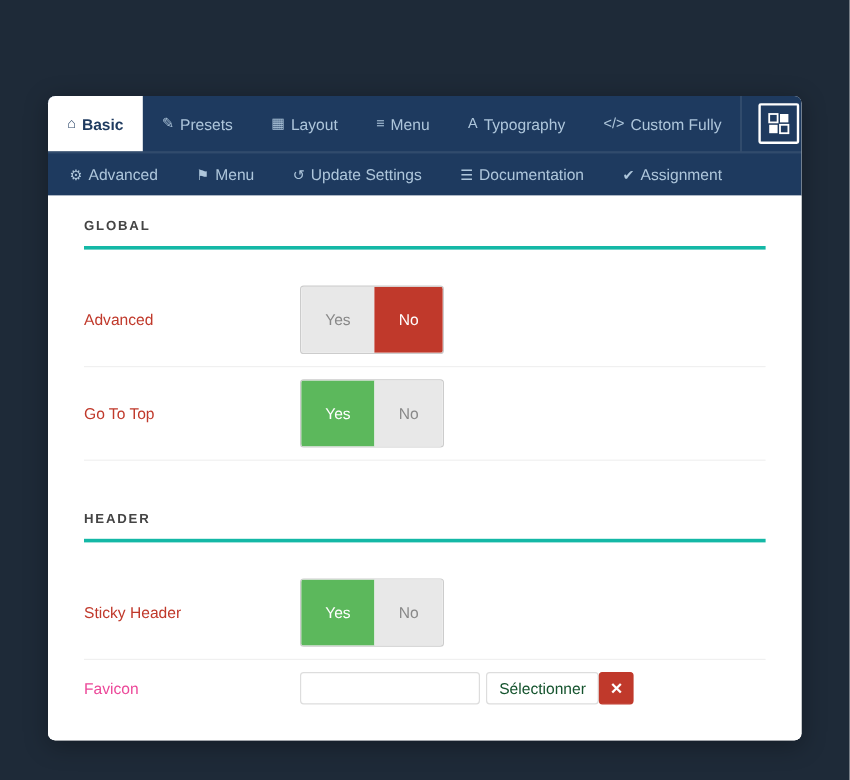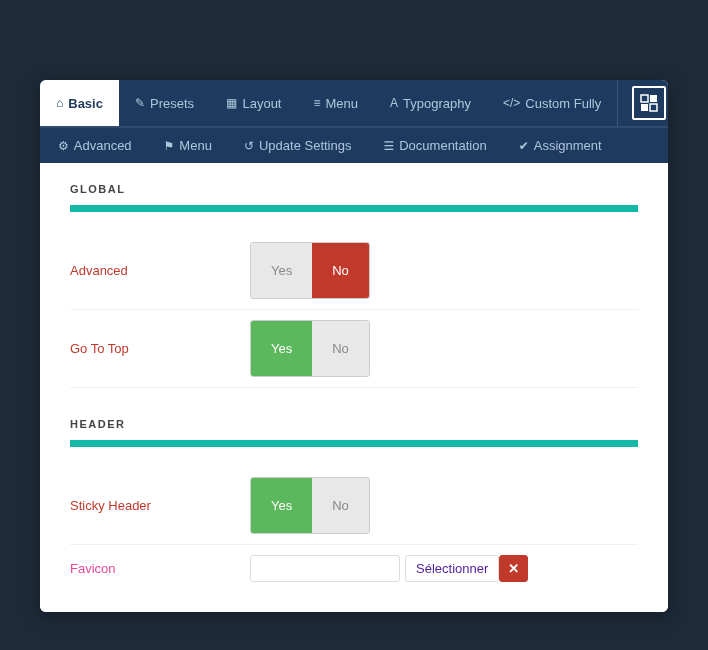--- a/index.html
+++ b/index.html
@@ -106,21 +106,21 @@
       background: #fff;
     }
 
     .section-title {
       font-size: 11px;
       font-weight: bold;
       color: #444;
       letter-spacing: 1.5px;
       text-transform: uppercase;
       padding-bottom: 10px;
-      border-bottom: 7px solid #14b8a6;
+      border-bottom: 3px solid #14b8a6;
       margin-bottom: 20px;
     }
 
     .setting-row {
       display: flex;
       align-items: center;
       padding: 10px 0;
       border-bottom: 1px solid #f0f0f0;
     }
     .setting-label {
@@ -150,21 +150,21 @@
     .toggle-btn.active-yes {
       background: #5cb85c;
       color: #fff;
     }
     .toggle-btn.active-no {
       background: #c0392b;
       color: #fff;
     }
     .toggle-btn.inactive { background: #e8e8e8; color: #888; }
 
-    .section-gap { margin-top: 30px; }
+    .section-gap { margin-top: 43px; }
 
     
     .favicon-row {
       display: flex;
       align-items: center;
       padding: 10px 0;
     }
     .favicon-input {
       border: 1px solid #ddd;
       border-radius: 3px;
@@ -175,21 +175,21 @@
       background: #fff;
       margin-right: 5px;
     }
     .favicon-btn {
       background: #fff;
       border: 1px solid #ddd;
       border-radius: 3px;
       padding: 5px 10px;
       font-size: 13px;
       cursor: pointer;
-      color: #4c1d95;
+      color: #14532d;
       display: flex;
       align-items: center;
       gap: 5px;
     }
     .favicon-btn-x {
       background: #c0392b;
       border: 1px solid #c0392b;
       border-radius: 3px;
       padding: 5px 8px;
       font-size: 13px;

